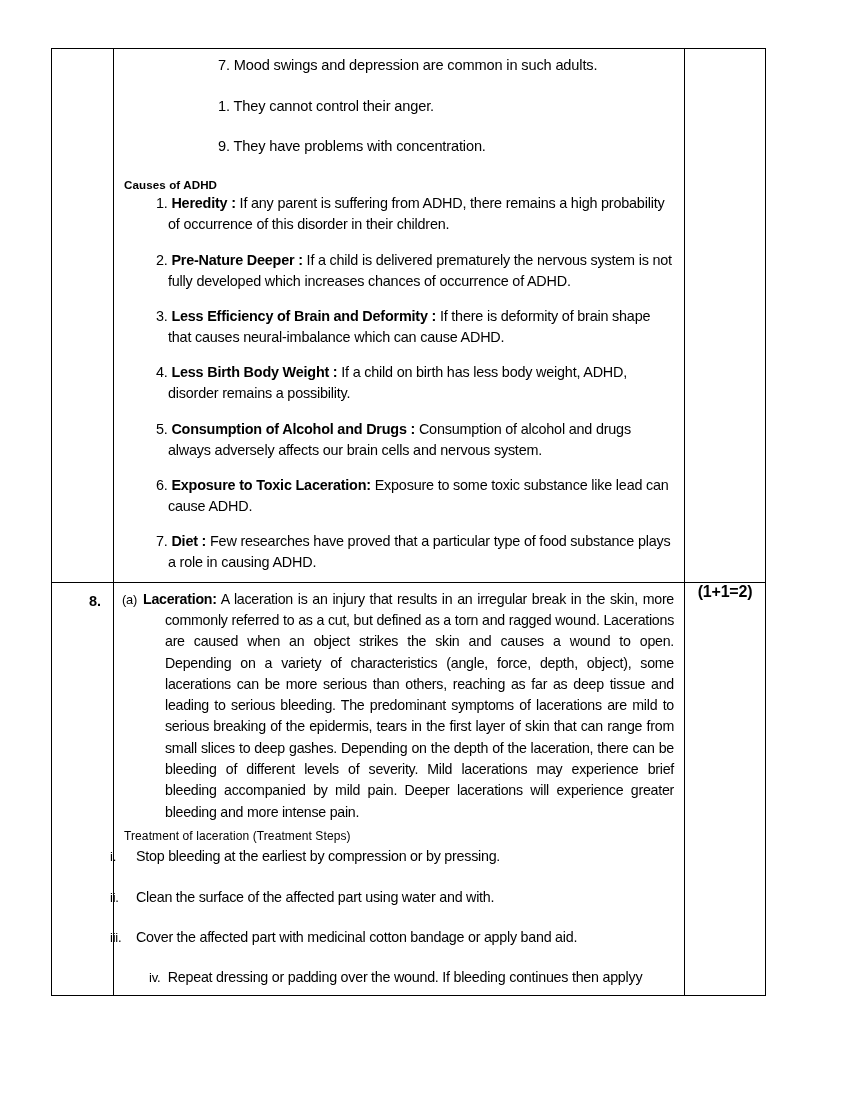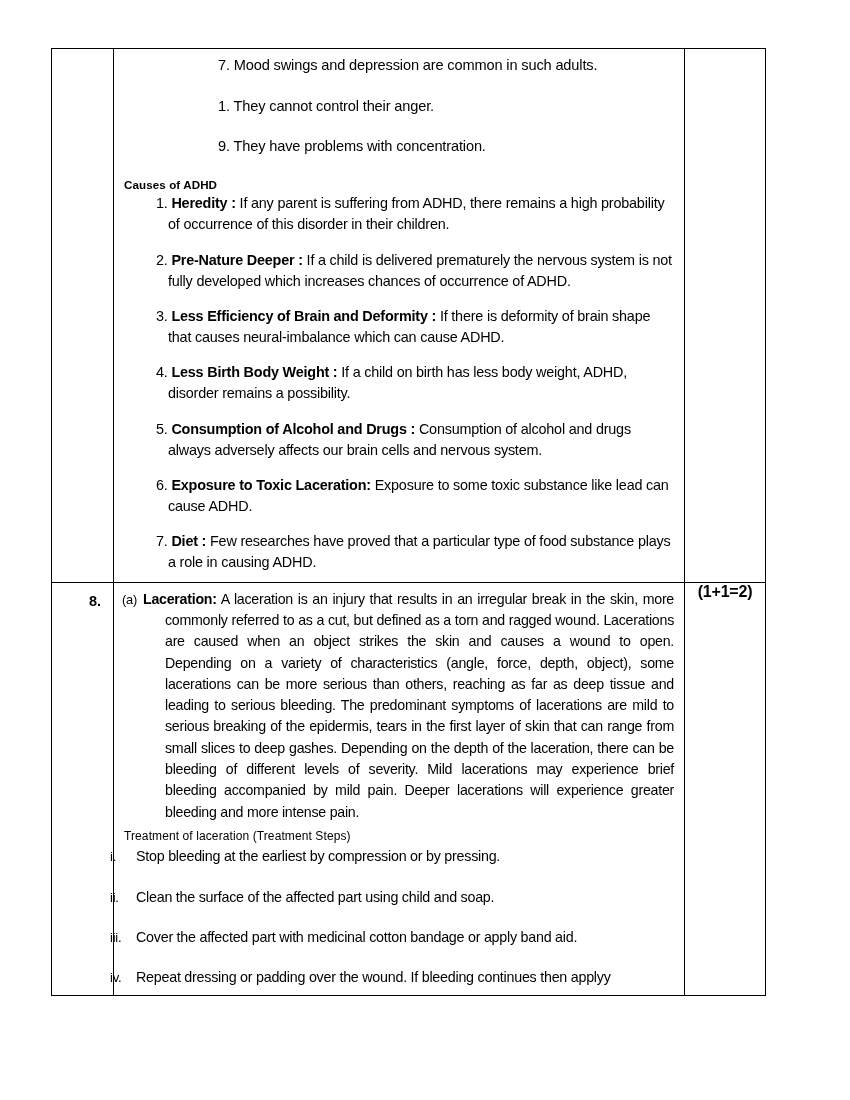--- a/index.html
+++ b/index.html
@@ -116,21 +116,21 @@
   }
 
   .roman-item {
     font-size: 14.3px;
     line-height: 1.4;
     margin: 0 0 20px 0;
     padding-left: 14px;
     text-indent: -26px;
     letter-spacing: -0.25px;
   }
-  .roman-item:last-child { margin-bottom: 0; }
+  .roman-item:last-child { margin-bottom: 0; text-align: center; }
   .roman-item .rm {
     display: inline-block;
     width: 26px;
     text-indent: 0;
     font-size: 13px;
   }
 </style>
 </head>
 <body>
 
@@ -215,21 +215,21 @@
               <span class="marker">(a)</span><b>Laceration:</b><span> A laceration is an injury that results in an irregular break in the skin, more commonly referred to as a cut, but defined as a torn and ragged wound. Lacerations are caused when an object strikes the skin and causes a wound to open. Depending on a variety of characteristics (angle, force, depth, object), some lacerations can be more serious than others, reaching as far as deep tissue and leading to serious bleeding. The predominant symptoms of lacerations are mild to serious breaking of the epidermis, tears in the first layer of skin that can range from small slices to deep gashes. Depending on the depth of the laceration, there can be bleeding of different levels of severity. Mild lacerations may experience brief bleeding accompanied by mild pain. Deeper lacerations will experience greater bleeding and more intense pain.</span>
             </p>
 
             <div class="treat-head">Treatment of laceration (Treatment Steps)</div>
 
             <p class="roman-item">
               <span class="rm">i.</span><span>Stop bleeding at the earliest by compression or by pressing.</span>
             </p>
 
             <p class="roman-item">
-              <span class="rm">ii.</span><span>Clean the surface of the affected part using child and soap.</span>
+              <span class="rm">ii.</span><span>Clean the surface of the affected part using water and with.</span>
             </p>
 
             <p class="roman-item">
               <span class="rm">iii.</span><span>Cover the affected part with medicinal cotton bandage or apply band aid.</span>
             </p>
 
             <p class="roman-item">
               <span class="rm">iv.</span><span>Repeat dressing or padding over the wound. If bleeding continues then applyy</span>
             </p>
 

